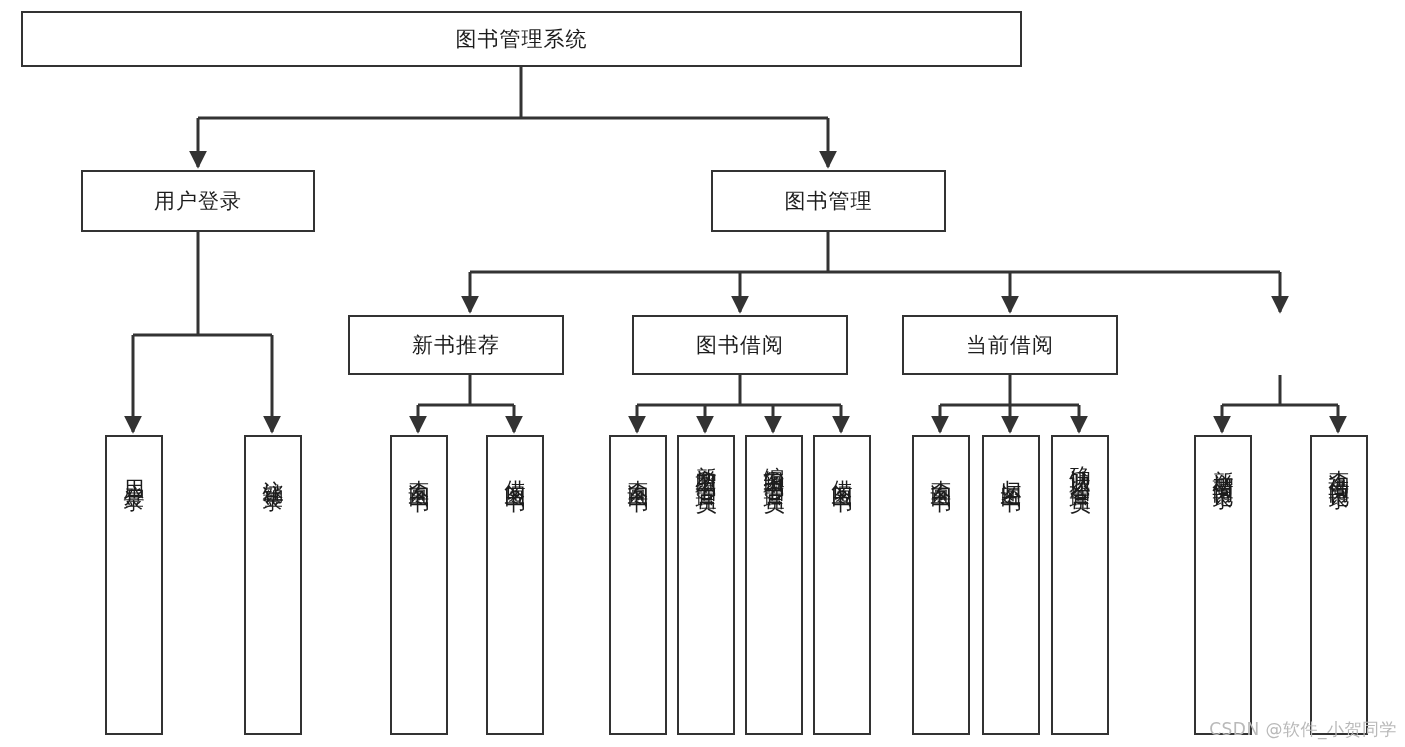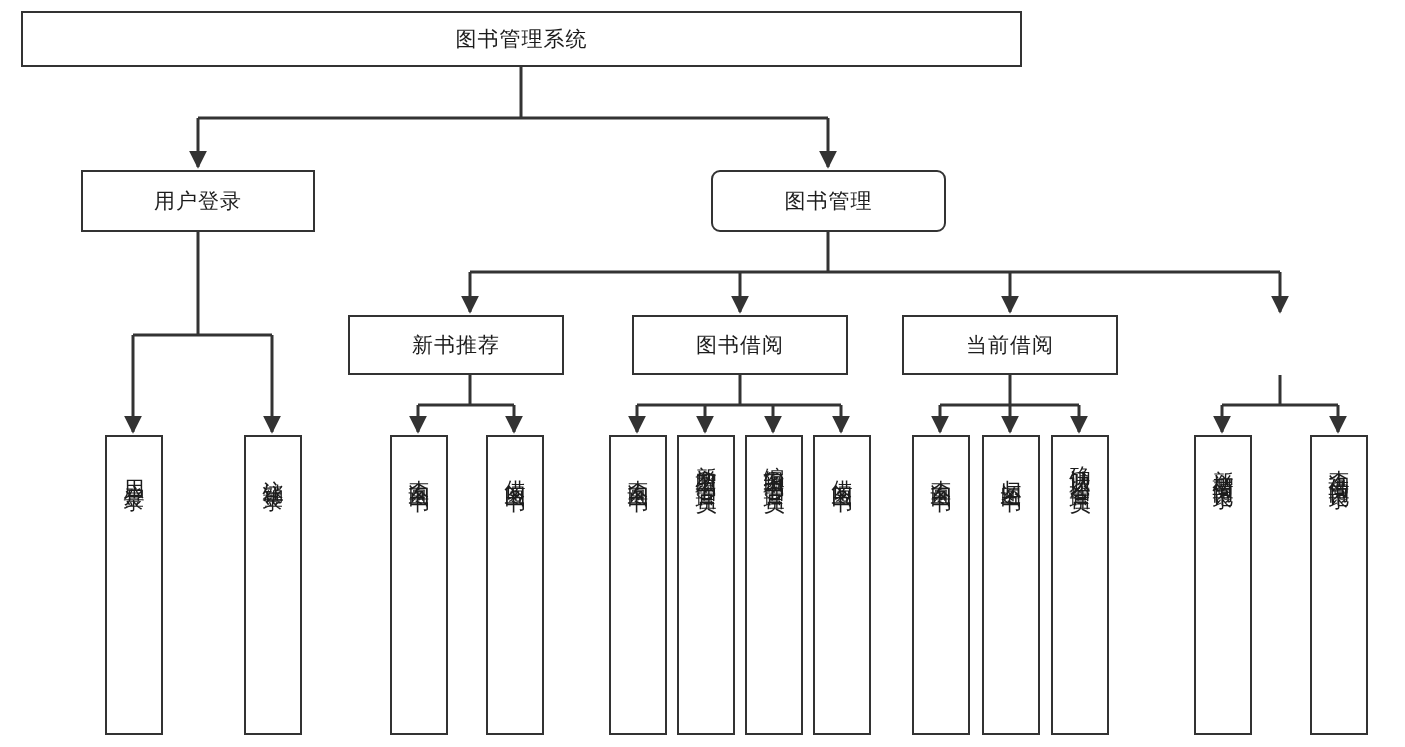--- a/index.html
+++ b/index.html
@@ -123,21 +123,21 @@
   </svg>
 
   <div class="node h-node" style="left:21px; top:11px; width:1001px; height:56px;">
     <span class="lbl">图书管理系统</span>
   </div>
 
   <div class="node h-node" style="left:81px; top:170px; width:234px; height:62px;">
     <span class="lbl">用户登录</span>
   </div>
 
-  <div class="node h-node" style="left:711px; top:170px; width:235px; height:62px;border-radius:9px;">
+  <div class="node h-node" style="left:711px; top:170px; width:235px; height:62px;">
     <span class="lbl">图书管理</span>
   </div>
 
   <div class="node h-node" style="left:348px; top:315px; width:216px; height:60px;">
     <span class="lbl">新书推荐</span>
   </div>
 
   <div class="node h-node" style="left:902px; top:315px; width:216px; height:60px;">
     <span class="lbl">当前借阅</span>
   </div>
@@ -192,14 +192,15 @@
   </div>
 
   <div class="node v-node" style="left:1194px; top:435px; width:58px; height:300px; padding-top:16px;">
     <span class="lbl">新增借阅记录</span>
   </div>
 
   <div class="node v-node" style="left:1310px; top:435px; width:58px; height:300px; padding-top:16px;">
     <span class="lbl">查询借阅记录</span>
   </div>
 
+  <div id="watermark">CSDN @软件_小贺同学</div>
 
 </div>
 
 </body></html>

